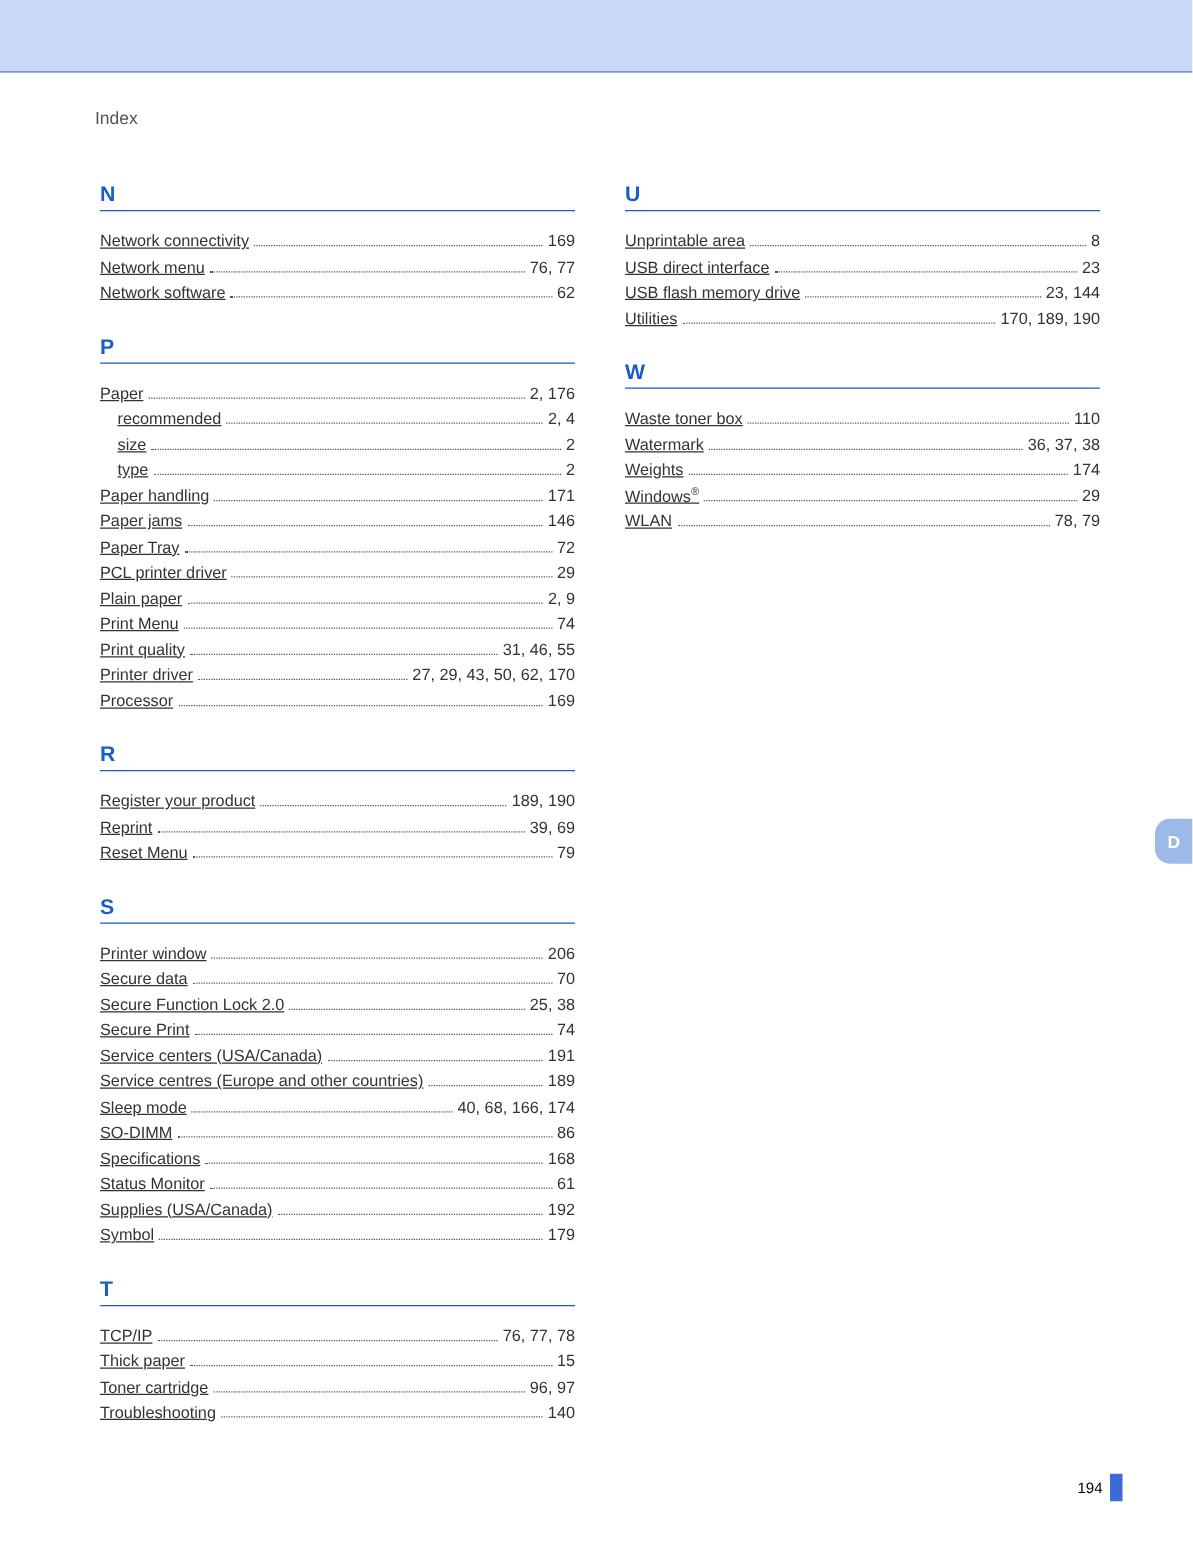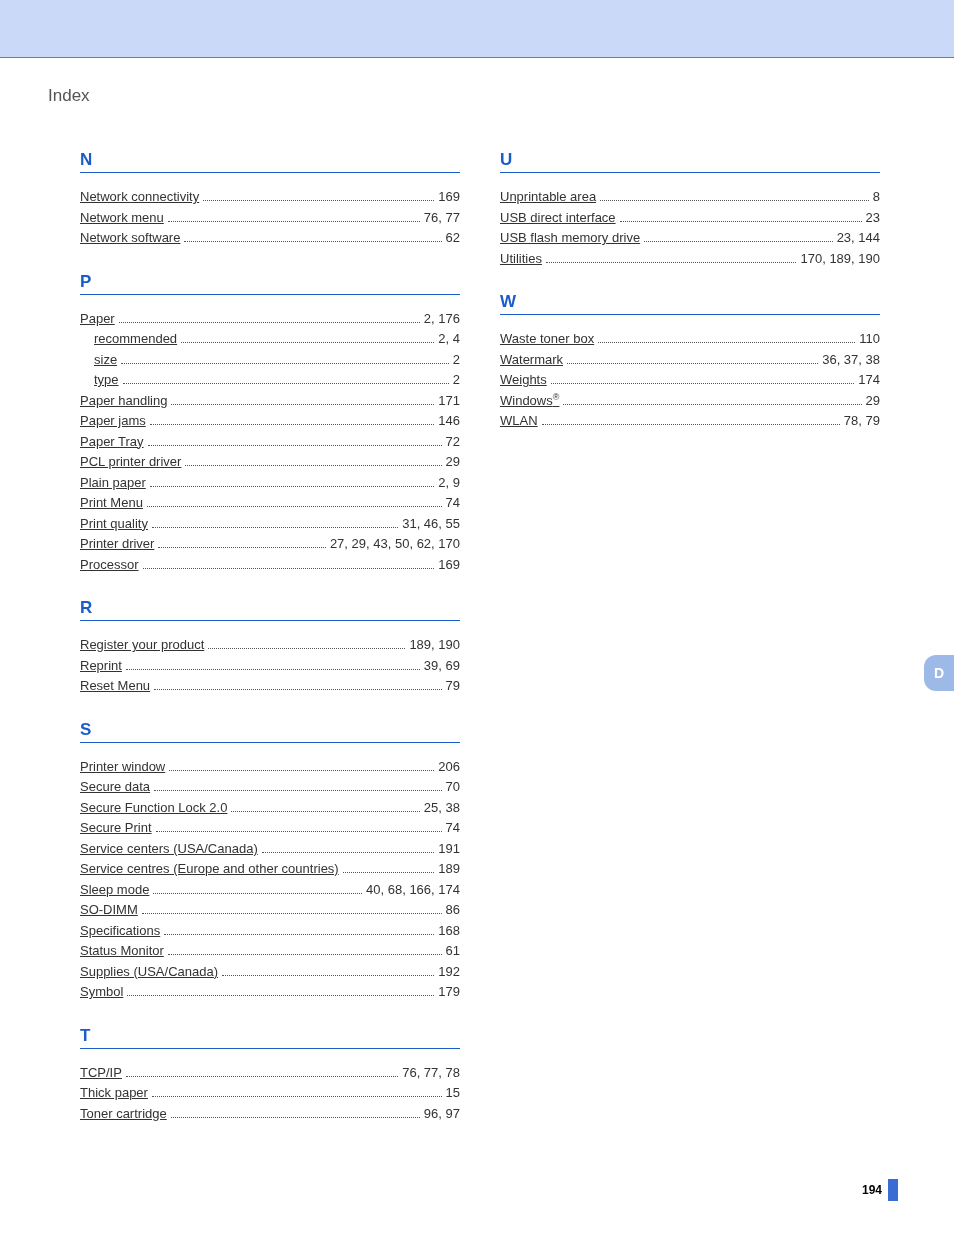--- a/index.html
+++ b/index.html
@@ -15,23 +15,23 @@
   .top-banner {
     width: 100%;
     height: 58px;
     background: #cad9f7;
     border-bottom: 1px solid #5a7cc5;
   }
   .page {
     padding: 28px 0 0 0;
   }
   .index-label {
-    font-size: 17px;
+    font-size: 14px;
     color: #555;
-    margin-left: 48px;
+    margin-left: 76px;
     margin-bottom: 38px;
   }
   .columns {
     display: flex;
     gap: 40px;
     padding: 0 60px 0 80px;
   }
   .col {
     width: 380px;
   }
@@ -83,21 +83,21 @@
   .page-number-bar {
     position: absolute;
     right: 56px;
     bottom: 34px;
     display: flex;
     align-items: center;
     gap: 6px;
   }
   .page-number-bar .pn {
     font-size: 12px;
-    font-weight: bold;
+    font-weight: normal;
     color: #000;
     margin-left: 44px;
   }
   .page-number-bar .bar {
     width: 10px;
     height: 22px;
     background: #3b6cd4;
   }
 </style>
 </head>
@@ -292,20 +292,25 @@
           <div class="entry">
             <span class="term">Thick paper</span>
             <span class="dots"></span>
             <span class="pages">15</span>
           </div>
           <div class="entry">
             <span class="term">Toner cartridge</span>
             <span class="dots"></span>
             <span class="pages">96, 97</span>
           </div>
+          <div class="entry">
+            <span class="term">Troubleshooting</span>
+            <span class="dots"></span>
+            <span class="pages">140</span>
+          </div>
         </div>
       </div>
       <div class="col">
         <div class="section-block">
           <div class="section-letter">U</div>
           <hr class="section-rule">
           <div class="entry">
             <span class="term">Unprintable area</span>
             <span class="dots"></span>
             <span class="pages">8</span>

